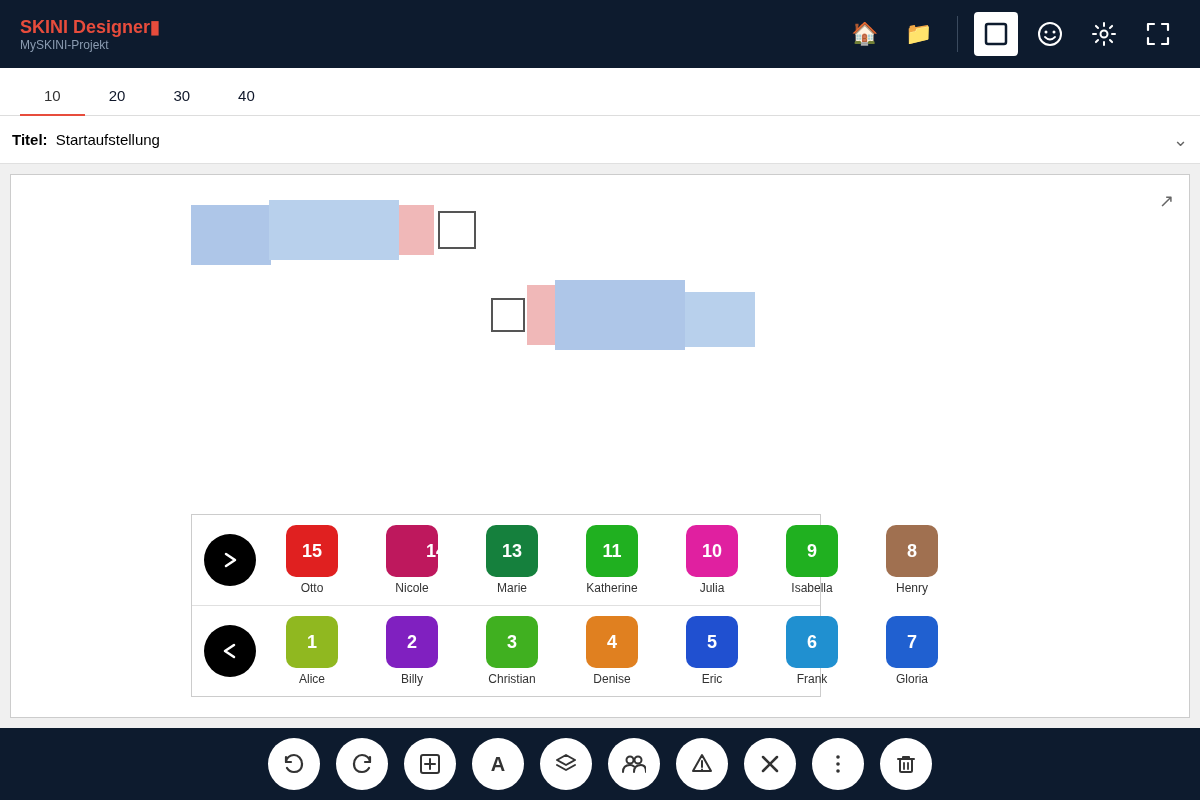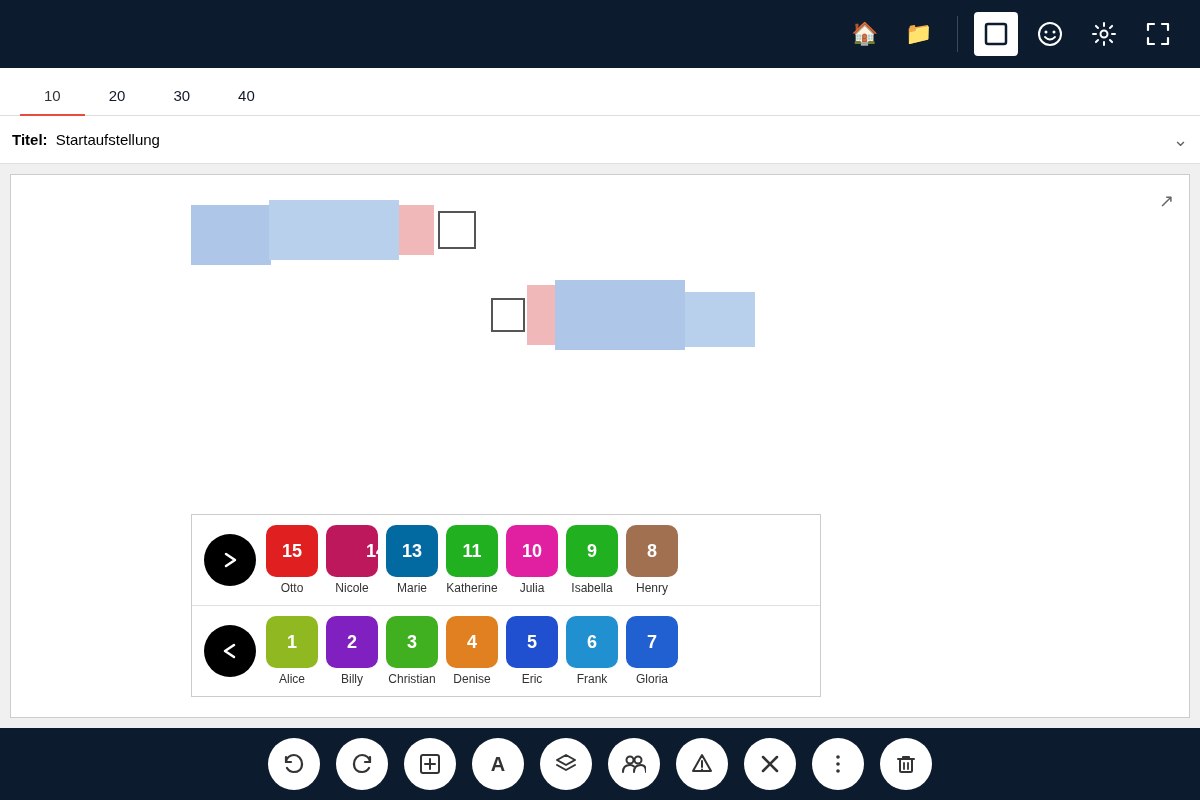--- a/index.html
+++ b/index.html
@@ -149,21 +149,21 @@
       width: 52px;
       height: 52px;
       border-radius: 10px;
       display: flex;
       align-items: center;
       justify-content: center;
       font-size: 18px;
       font-weight: bold;
       color: white;
       flex-shrink: 0;
-      margin: 0 0;
+      margin: 0 20px;
     }
     .player-item {
       display: flex;
       flex-direction: column;
       align-items: center;
       margin: 0 2px;
     }
     .player-name {
       font-size: 12px;
       color: #333;
@@ -215,20 +215,26 @@
       top: 15px;
       font-size: 18px;
       color: #666;
       pointer-events: none;
     }
   </style>
 </head>
 <body>
 
 <div class="header">
+  <div class="header-brand">
+    <div class="header-title">
+      <span>SKINI Designer</span><span style="color:#e74c3c">▮</span>
+    </div>
+    <div class="header-subtitle">MySKINI-Projekt</div>
+  </div>
   <div class="header-icons">
     <button class="header-icon-btn">🏠</button>
     <button class="header-icon-btn">📁</button>
     <div class="header-separator"></div>
     <button class="header-icon-btn active">
       <svg width="26" height="26" viewBox="0 0 26 26" fill="none" xmlns="http://www.w3.org/2000/svg">
         <rect x="3" y="3" width="20" height="20" rx="2" stroke="#0d1b2e" stroke-width="2.5" fill="none"></rect>
       </svg>
     </button>
     <button class="header-icon-btn">
@@ -300,21 +306,21 @@
         <div id="players-row1" style="display:flex; align-items:flex-start; gap:4px;">
             <div class="player-item">
               <div class="player-badge" style="background: rgb(224, 32, 32);">15</div>
               <div class="player-name">Otto</div>
             </div>
             <div class="player-item">
               <div class="player-badge" style="background: #be185d; padding-left: 48px;">14</div>
               <div class="player-name">Nicole</div>
             </div>
             <div class="player-item">
-              <div class="player-badge" style="background: #0369a1;">13</div>
+              <div class="player-badge" style="background: #15803d;">13</div>
               <div class="player-name">Marie</div>
             </div>
             <div class="player-item">
               <div class="player-badge" style="background: rgb(32, 176, 32);">11</div>
               <div class="player-name">Katherine</div>
             </div>
             <div class="player-item">
               <div class="player-badge" style="background: rgb(224, 32, 160);">10</div>
               <div class="player-name">Julia</div>
             </div>

